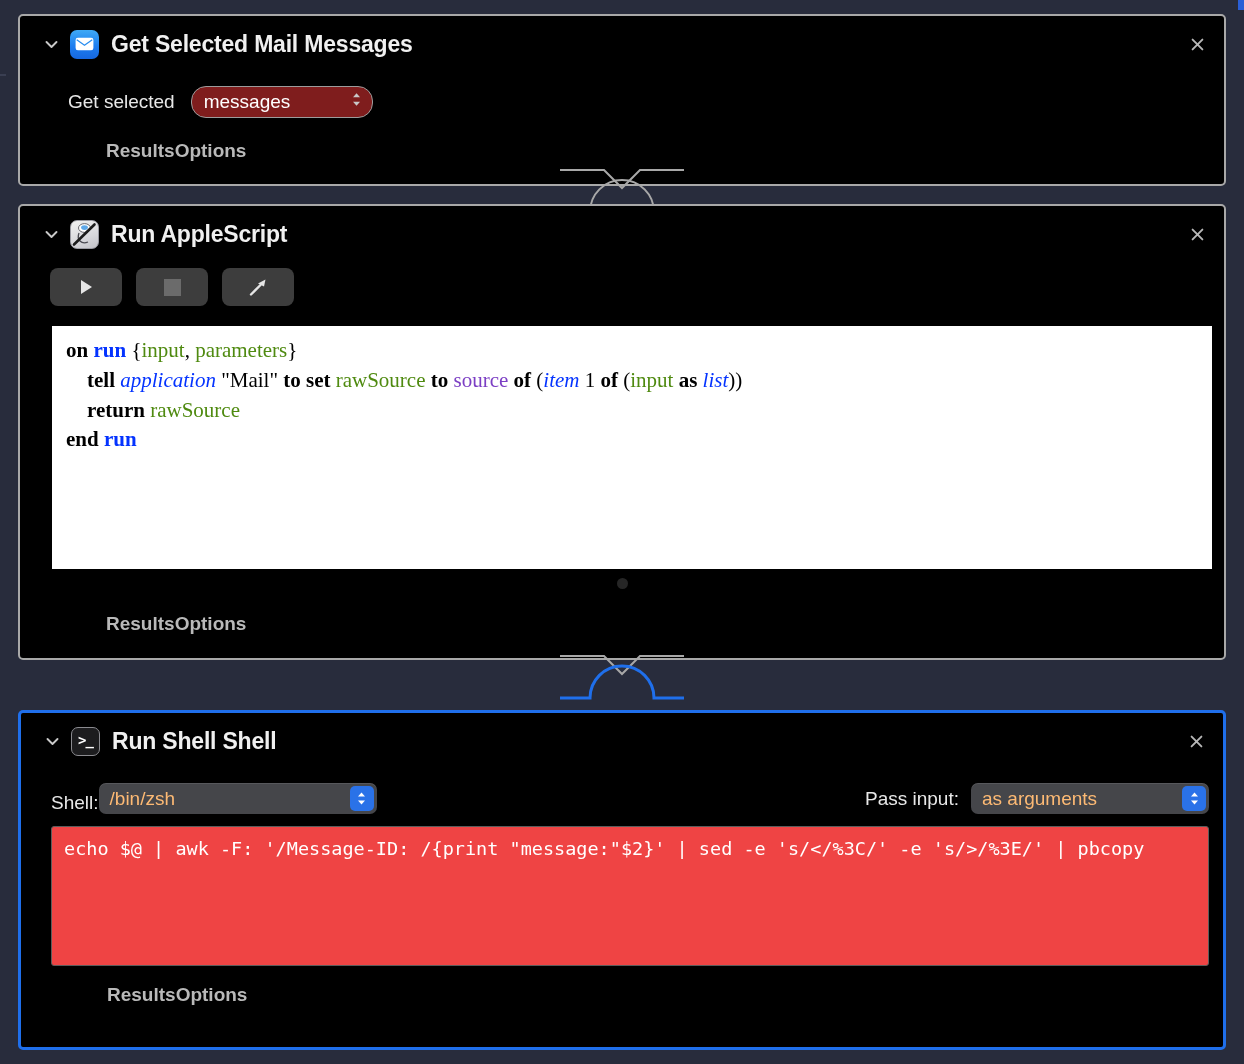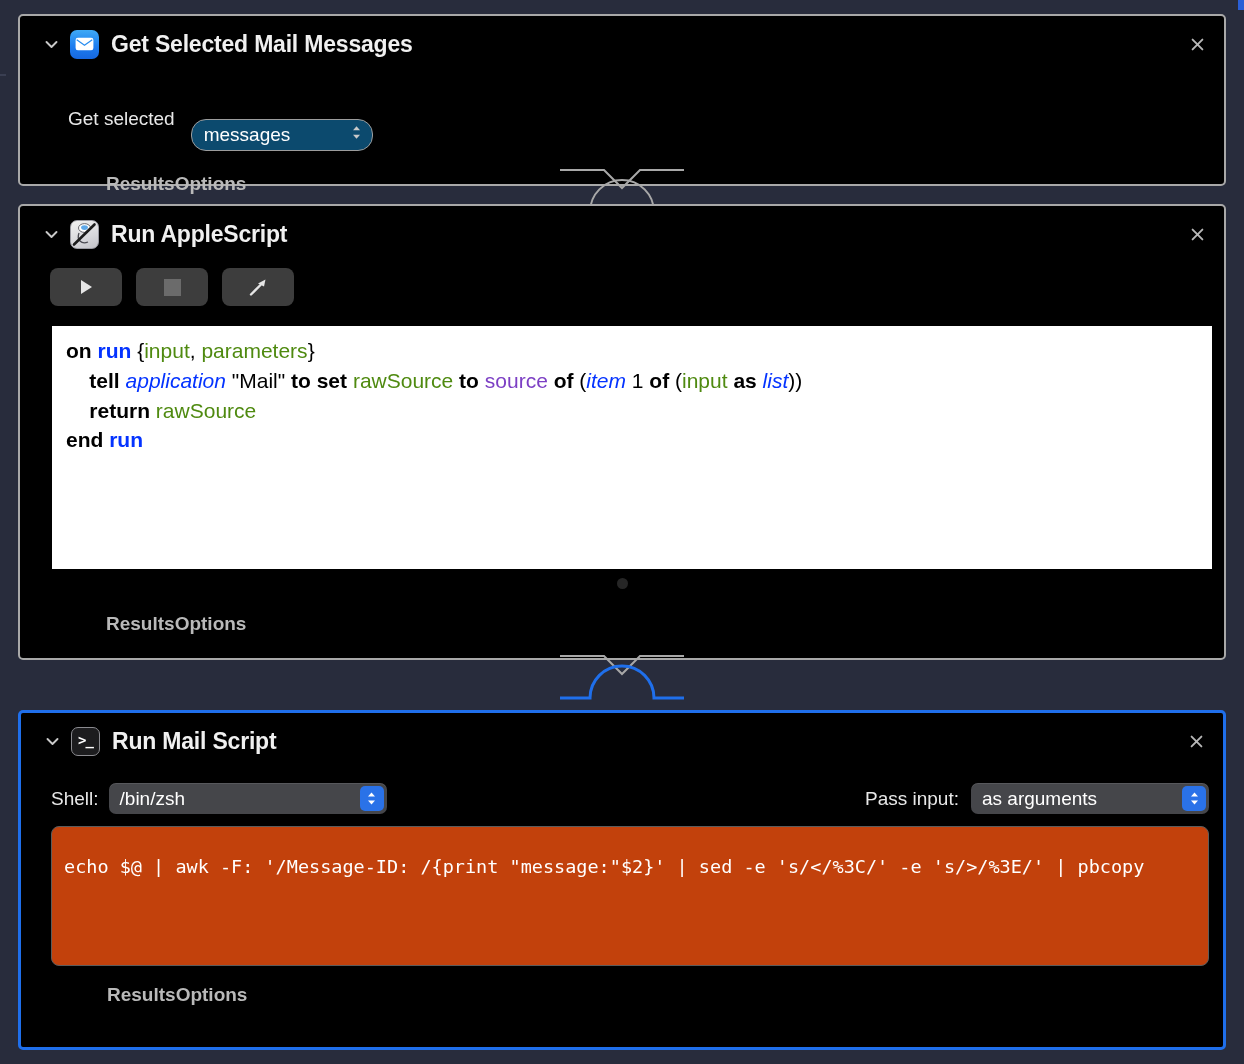--- a/index.html
+++ b/index.html
@@ -114,37 +114,36 @@
   }
 
   
   .popup-outline {
     display: inline-flex; align-items: center;
     justify-content: space-between;
     min-width: 182px; height: 32px;
     padding: 0 10px 0 12px;
     border: 1px solid #9c9c9c;
     border-radius: 15px;
-    background: #0c4a6e;
+    background: #7f1d1d;
     color: #ffffff;
     font-size: 19px;
     cursor: pointer;
-    margin-top: 33px;
   }
   .popup-outline .chev { color: #c9c9c9; margin-left: 14px; }
 
   
   .popup-filled {
     display: inline-flex; align-items: center;
     justify-content: space-between;
     height: 31px;
     padding: 0 3px 0 11px;
     border-radius: 7px;
     background: #45464a;
-    color: #ffffff;
+    color: #fdba74;
     font-size: 19px;
     cursor: pointer;
     box-shadow: inset 0 1px 0 rgba(255,255,255,0.10);
   }
   .popup-filled .chev-blue {
     width: 24px; height: 25px;
     background: #2a72e8;
     border-radius: 5px;
     display: flex; align-items: center; justify-content: center;
     margin-left: 16px;
@@ -182,21 +181,21 @@
     cursor: pointer;
   }
   .tbtn svg { display: block; }
   .stop-square { width: 17px; height: 17px; background: #6b6b6b; }
 
   .code-editor {
     margin: 20px 12px 0 32px;
     background: #ffffff;
     height: 243px;
     padding: 10px 14px;
-    font-family: Liberation Sans, sans-serif;
+    font-family: Liberation Serif, serif;
     font-size: 21px;
     line-height: 1.42;
     color: #000;
     overflow: hidden;
     white-space: pre;
   }
   .k  { font-weight: bold; color: #000000; }           
   .kb { font-weight: bold; color: #0433ff; }           
   .ap { font-style: italic; color: #0433ff; }          
   .vr { color: #4f8a10; }                              
@@ -213,32 +212,32 @@
   }
   .act2 .tabs { margin-top: 24px; }
 
   
   .shell-row {
     display: flex; align-items: center;
     padding: 0 14px 0 30px;
     margin-top: 14px;
     justify-content: space-between;
   }
-  .shell-left { display: flex; align-items: center; gap: 10px; }
+  .shell-left { display: flex; align-items: flex-end; }
   .shell-right { display: flex; align-items: center; gap: 12px; }
   .shell-popup { width: 278px; }
   .pass-popup  { width: 238px; justify-content: space-between; }
 
   .shell-editor {
     margin: 12px 14px 0 30px;
     height: 140px;
-    background: #c2410c;
+    background: #ef4444;
     border: 1px solid #5c5c5c;
-    border-radius: 8px;
-    padding: 26px 12px;
+    border-radius: 3px;
+    padding: 8px 12px;
     font-family: "DejaVu Sans Mono", monospace;
     font-size: 18.5px;
     line-height: 1.55;
     color: #ffffff;
     overflow: hidden;
     word-break: break-word;
   }
   .act3 .tabs { margin-top: 18px; }
 
   
@@ -362,21 +361,21 @@
   </svg>
 
   <div class="action act3 selected">
     <div class="act-header">
       <span class="disclosure">
         <svg width="17" height="17" viewBox="0 0 17 17">
             <path d="M3.5 6 L8.5 11 L13.5 6" fill="none" stroke="currentColor" stroke-width="1.9" stroke-linecap="round" stroke-linejoin="round"></path>
           </svg>
       </span>
       <span class="act-icon icon-terminal">&gt;_</span>
-      <span class="act-title">Run Mail Script</span>
+      <span class="act-title">Run Shell Shell</span>
       <span class="close-btn">
         <svg width="17" height="17" viewBox="0 0 17 17">
             <path d="M3.6 3.6 L13.4 13.4 M13.4 3.6 L3.6 13.4" stroke="currentColor" stroke-width="1.9" stroke-linecap="round"></path>
           </svg>
       </span>
     </div>
 
     <div class="shell-row">
       <span class="shell-left">
         <span class="field-label">Shell:</span>

